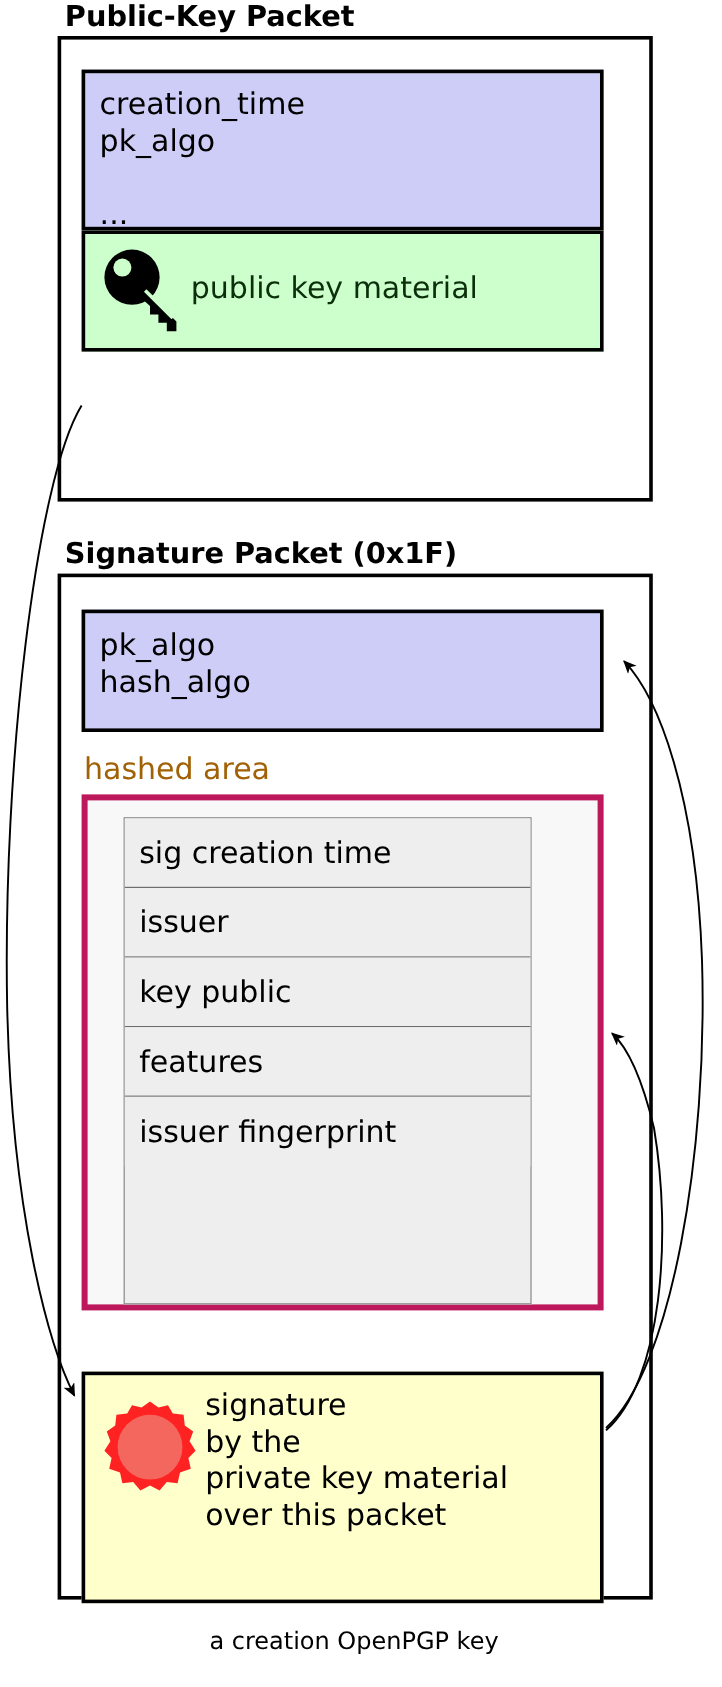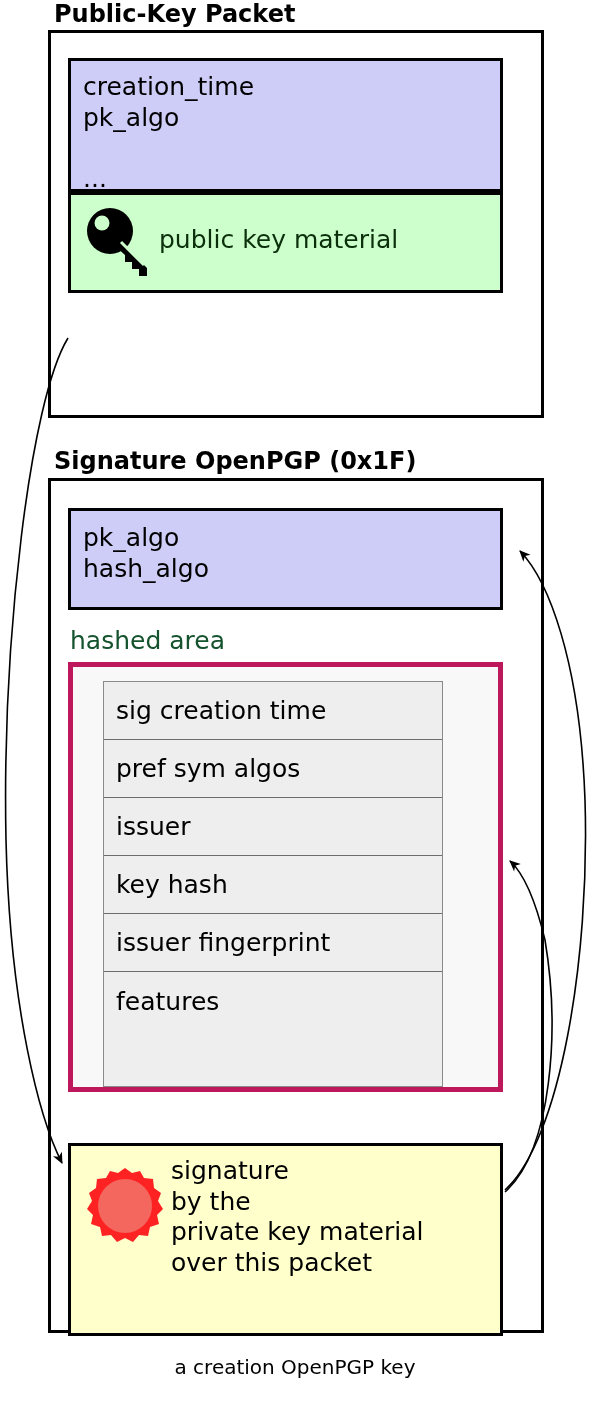--- a/index.html
+++ b/index.html
@@ -48,21 +48,21 @@
     font-size: 25px;
     color: #000000;
     line-height: 1.22;
     white-space: pre;
   }
   .green .field-text { color: #0b2f0b; }
 
   
   .plain-label {
     font-size: 25px;
-    color: #14532d;
+    color: #a16207;
     white-space: nowrap;
   }
   .hashed-frame {
     border: 5px solid #be185d;
     background: #f8f8f8;
     box-sizing: border-box;
   }
   .sub-table {
     position: absolute;
     box-sizing: border-box;
@@ -120,39 +120,38 @@
       <g fill="#000000">
         <circle cx="29" cy="28" r="23"></circle>
         <circle cx="21" cy="20" r="7.5" fill="#ccffcc"></circle>
         <path d="M41 40 L66 65 L66 73 L58 73 L58 66 L51 66 L51 59 L44 59 L44 52 L34 43 Z"></path>
         <path d="M40 39 L63 62" stroke="#ccffcc" stroke-width="3" fill="none"></path>
       </g>
     </svg>
     <div class="abs field-text" style="left:88px; top:30px;">public key material</div>
   </div>
 
-  <div class="abs pkt-title" style="left:54px; top:449px;">Signature OpenPGP (0x1F)</div>
+  <div class="abs pkt-title" style="left:54px; top:449px;">Signature Packet (0x1F)</div>
 
   <div class="abs packet-frame" style="left:48px; top:478px; width:496px; height:855px;"></div>
 
   <div class="abs field-box lavender" style="left:68px; top:508px; width:435px; height:102px;">
     <div class="abs field-text" style="left:12px; top:12px;">pk_algo
 hash_algo</div>
   </div>
 
   <div class="abs plain-label" style="left:70px; top:626px;">hashed area</div>
 
   <div class="abs hashed-frame" style="left:68px; top:662px; width:435px; height:430px;">
     <div class="sub-table" style="left:30px; top:14px; width:340px; height:406px;">
       <div class="sub-row">sig creation time</div>
-      <div class="sub-row">pref sym algos</div>
       <div class="sub-row">issuer</div>
-      <div class="sub-row">key hash</div>
+      <div class="sub-row">key public</div>
+      <div class="sub-row">features</div>
       <div class="sub-row">issuer fingerprint</div>
-      <div class="sub-row">features</div>
     </div>
   </div>
 
   <div class="abs field-box yellow" style="left:68px; top:1111px; width:435px; height:193px;">
 
     <svg class="abs" style="left:12px; top:18px;" width="84" height="84" viewBox="0 0 84 84">
       <path d="M42 4 L49 9 L57 7 L61 14 L70 15 L71 24 L78 29 L75 37 L80 45 L74 51 L76 60
                L67 63 L65 72 L56 71 L50 78 L42 74 L34 78 L28 71 L19 72 L17 63 L8 60
                L10 51 L4 45 L9 37 L6 29 L13 24 L14 15 L23 14 L27 7 L35 9 Z" fill="#ff2222"></path>
         <circle cx="42" cy="42" r="27" fill="#f4675f"></circle>

